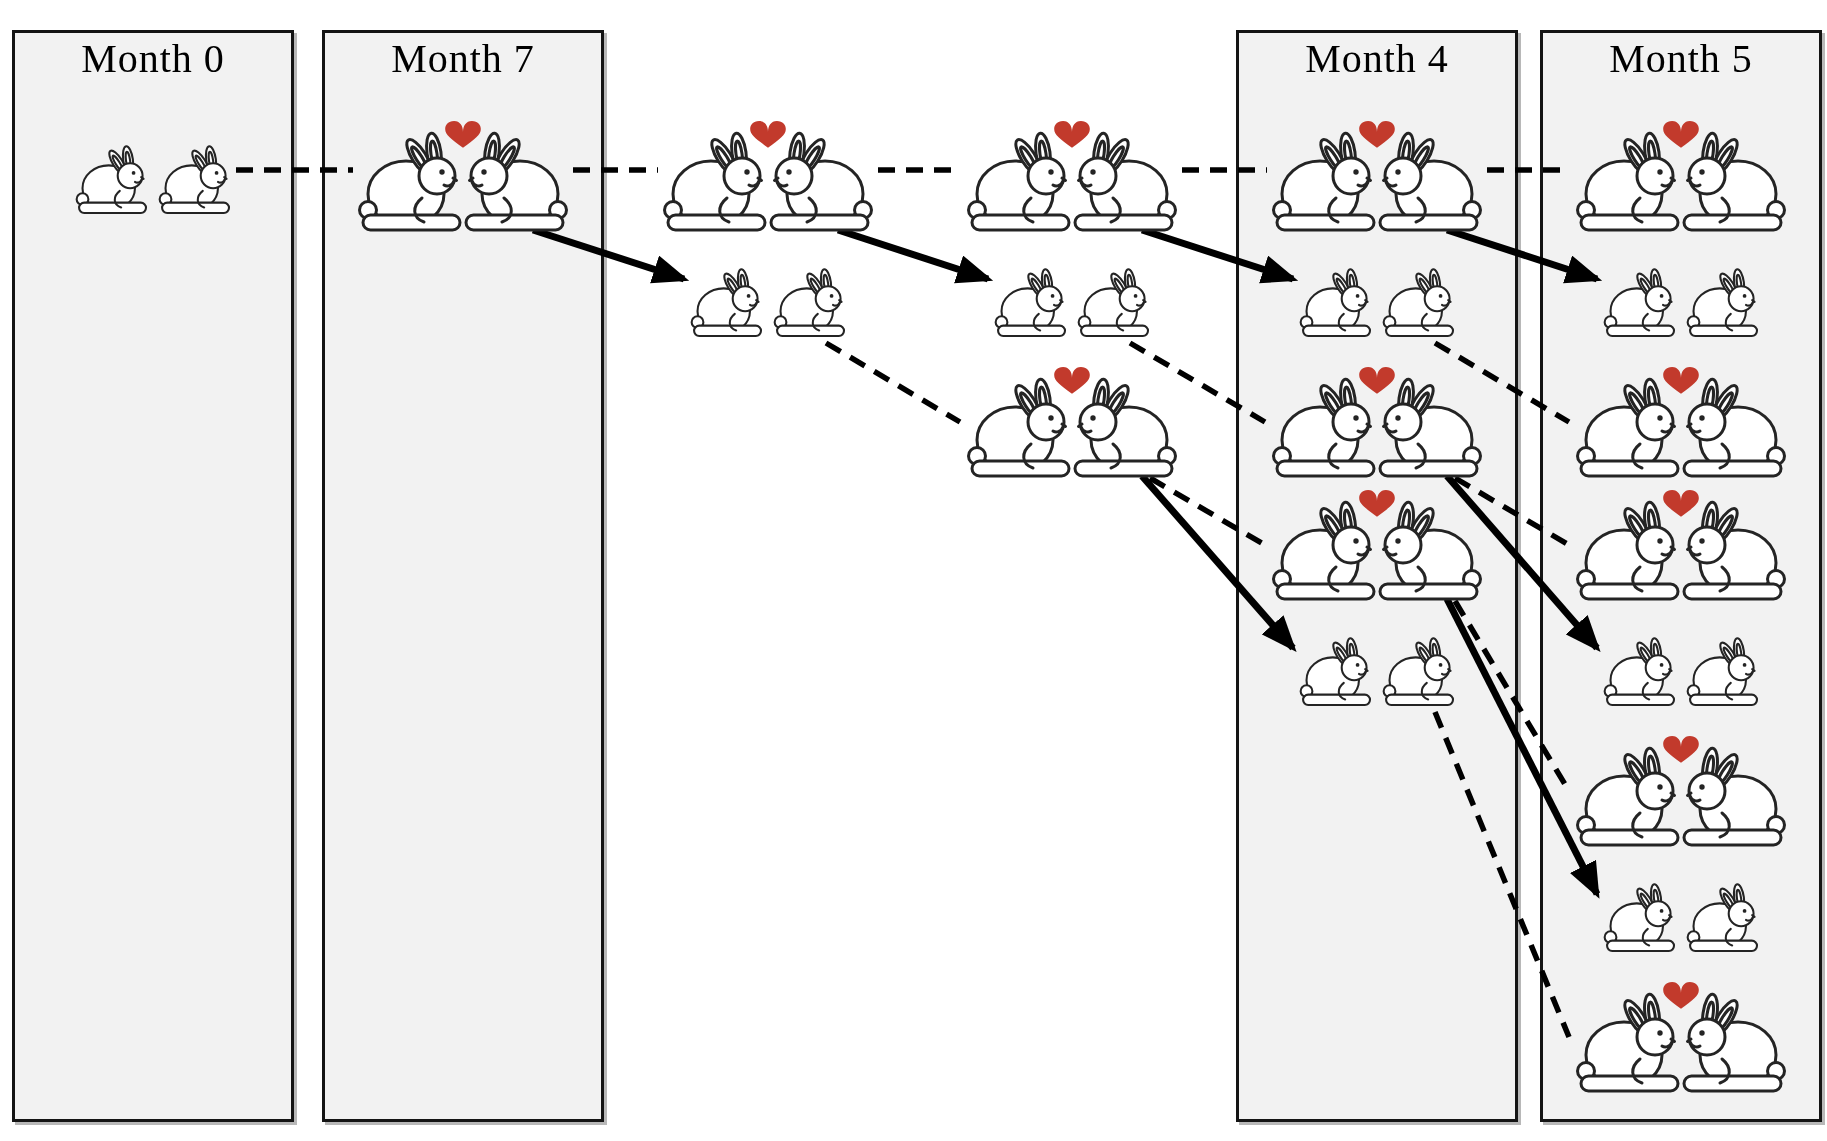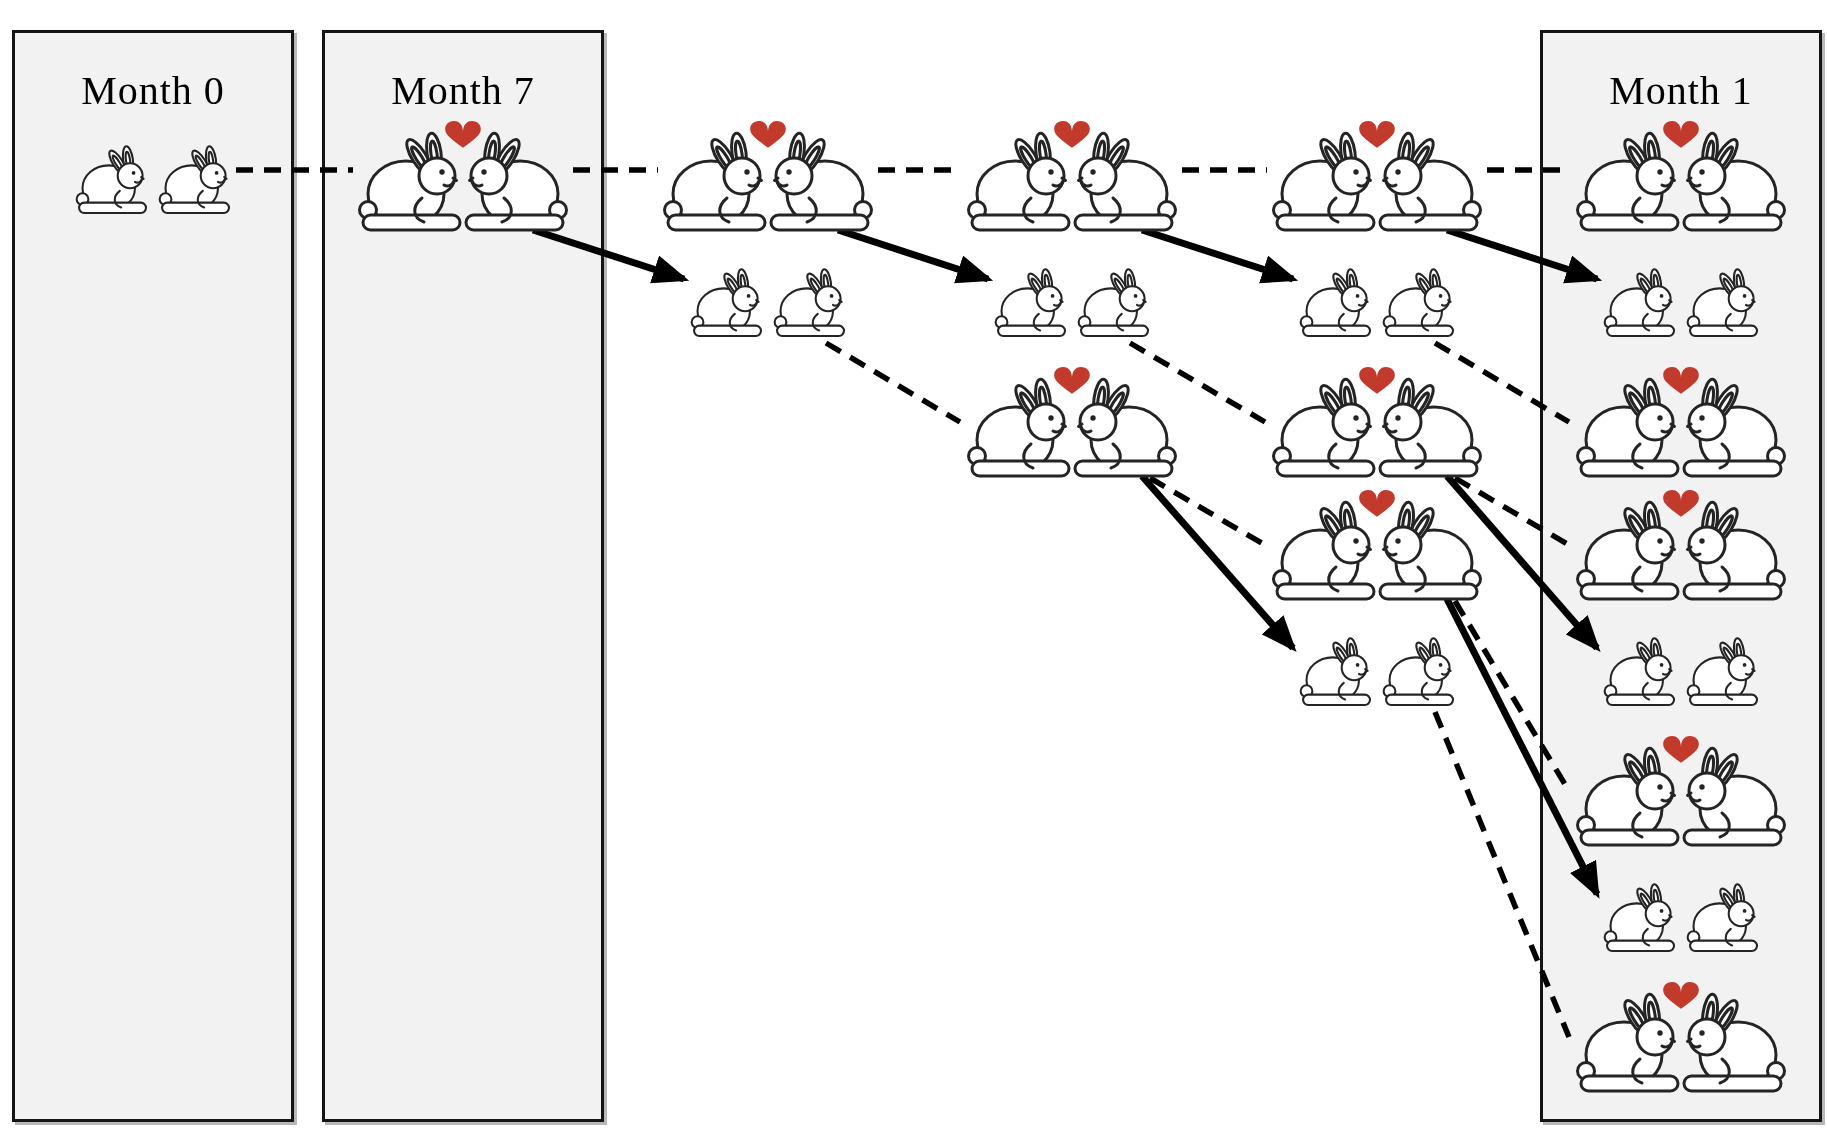--- a/index.html
+++ b/index.html
@@ -5,37 +5,40 @@
   html,body{margin:0;padding:0;background:#ffffff;}
   .stage{
     position:relative;width:1827px;height:1141px;background:#ffffff;
     font-family:"Liberation Serif", serif;overflow:hidden;
   }
   .month-box{
     position:absolute;background:#f2f2f2;border:3px solid #141414;
     box-sizing:border-box;box-shadow:3px 3px 0 rgba(0,0,0,0.28);
   }
   .month-title{
-    text-align:center;margin-top:34px;font-size:40px;color:#000;
+    text-align:center;margin-top:2px;font-size:40px;color:#000;
     letter-spacing:1px;white-space:nowrap;
   }
   #diagram-svg{position:absolute;left:0;top:0;pointer-events:none;}
 </style>
 </head>
 <body>
 
 <div class="stage">
   <div class="month-box" style="left: 12px; top: 30px; width: 282px; height: 1092px;">
     <div class="month-title">Month 0</div>
   </div>
   <div class="month-box" style="left: 322px; top: 30px; width: 282px; height: 1092px;">
     <div class="month-title">Month 7</div>
   </div>
+  <div class="month-box" style="left: 1236px; top: 30px; width: 282px; height: 1092px;">
+    <div class="month-title">Month 4</div>
+  </div>
   <div class="month-box" style="left: 1540px; top: 30px; width: 282px; height: 1092px;">
-    <div class="month-title">Month 1</div>
+    <div class="month-title">Month 5</div>
   </div>
   <svg id="diagram-svg" width="1827" height="1141">
       <defs>
         <marker id="ah" viewBox="0 0 10 8" refX="8.5" refY="4" markerWidth="5.2" markerHeight="4.2" orient="auto-start-reverse" markerUnits="strokeWidth">
           <path d="M0,0 L10,4 L0,8 Z" fill="#000000"></path>
         </marker>
       </defs>
       <g>
         <line x1="236" y1="170" x2="353" y2="170" stroke="#000000" stroke-width="5.5" stroke-dasharray="17 11"></line>
         <line x1="573" y1="170" x2="658" y2="170" stroke="#000000" stroke-width="5.5" stroke-dasharray="17 11"></line>

